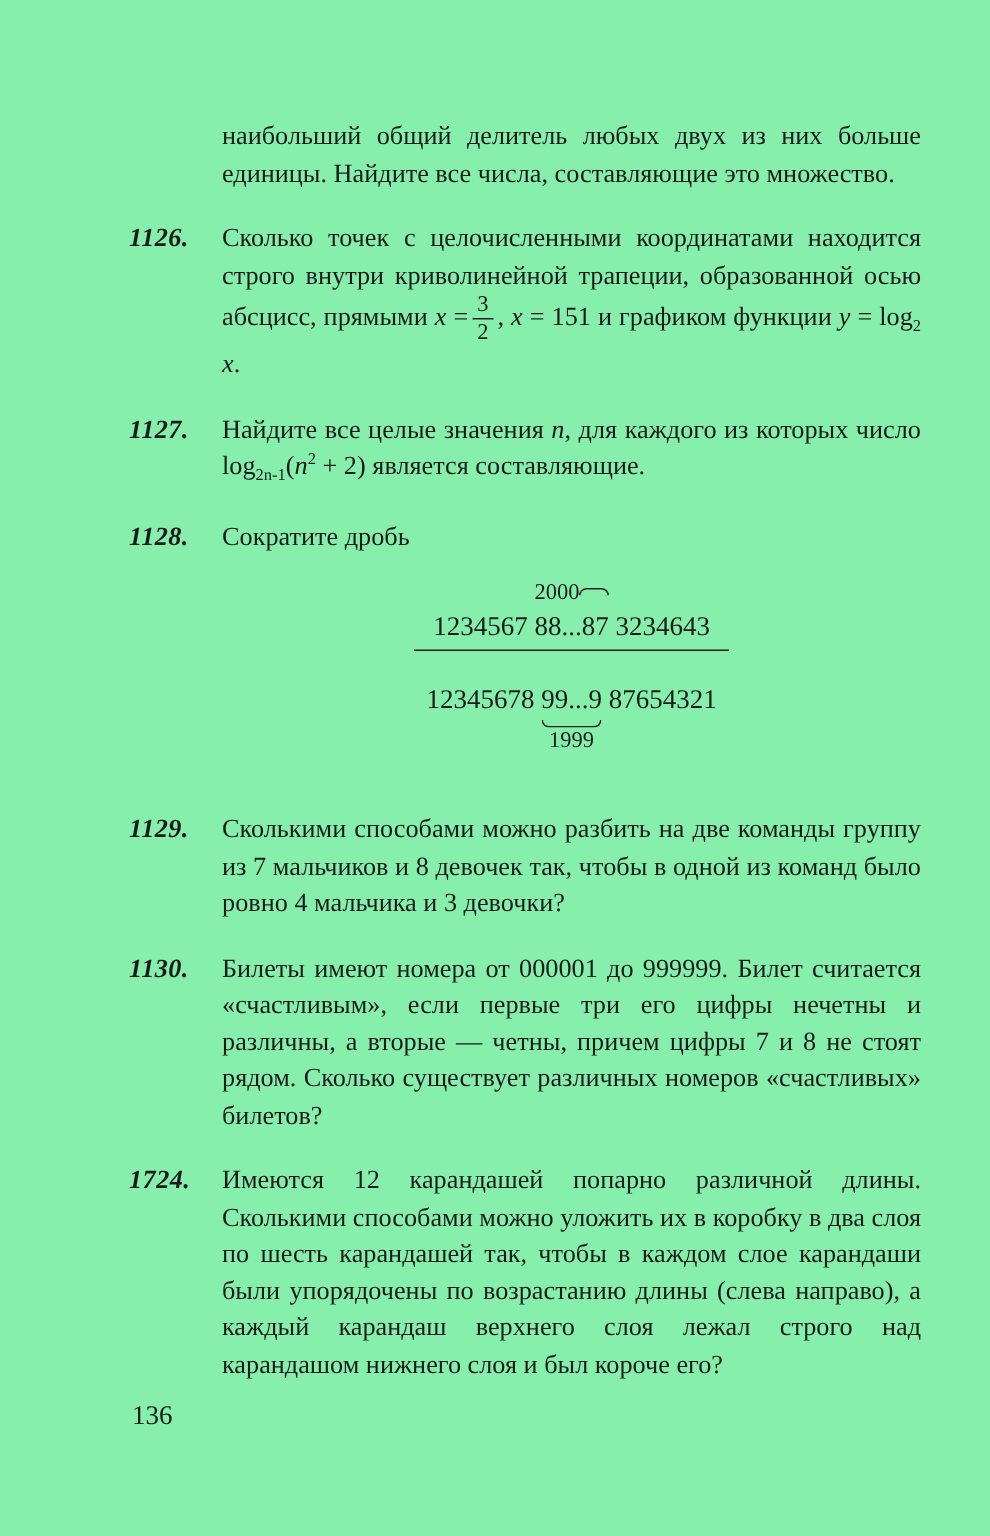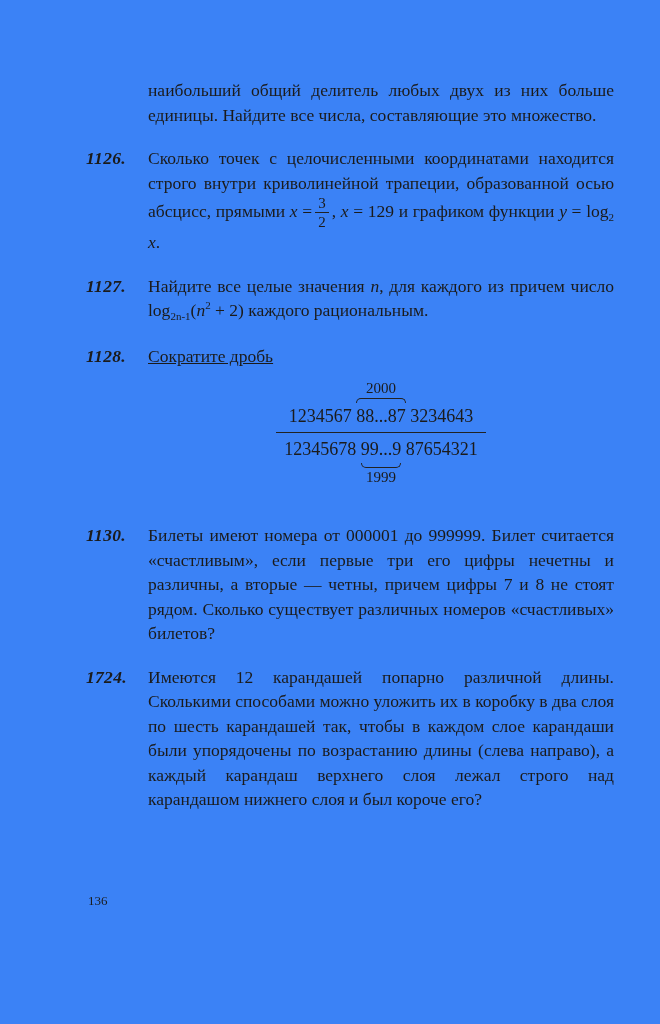--- a/index.html
+++ b/index.html
@@ -2,21 +2,21 @@
 <html><head>
 <meta charset="utf-8">
 <style>
   html, body { margin: 0; padding: 0; }
   body { background: #e9e9e6; }
   .page {
     position: relative;
     width: 660px;
     height: 1024px;
     margin: 0 auto;
-    background: #3b82f6;
+    background: #86efac;
     box-sizing: border-box;
     padding: 78px 46px 0 86px;
     font-family: "Liberation Serif", "DejaVu Serif", serif;
     font-size: 17.5px;
     line-height: 1.4;
     color: #1b1b1b;
     overflow: hidden;
   }
   .intro {
     margin: 0 0 19px 62px;
@@ -61,29 +61,30 @@
   .bf-num {
     display: block;
     padding: 0 8px 3px 8px;
     border-bottom: 1.7px solid #222;
     white-space: nowrap;
   }
   .bf-den {
     display: block;
     padding: 4px 8px 0 8px;
     white-space: nowrap;
+    margin-top: 16px;
   }
   .grp { position: relative; display: inline-block; }
   .grp-top {
     position: absolute;
     bottom: 100%;
     left: 0;
     width: 100%;
     display: flex;
-    flex-direction: column;
+    flex-direction: row;
     align-items: center;
   }
   .grp-bot {
     position: absolute;
     top: 100%;
     left: 0;
     width: 100%;
     display: flex;
     flex-direction: column;
     align-items: center;
@@ -105,57 +106,57 @@
     height: 5px;
     box-sizing: border-box;
     border: 1.4px solid #222;
     border-top: none;
     border-radius: 0 0 5px 5px;
     margin-top: 1px;
   }
   .page-number {
     position: absolute;
     left: 88px;
-    top: 892px;
-    font-size: 13px;
-  }
-  .mid-line { display: block; text-decoration: underline; }
+    top: 931px;
+    font-size: 18px;
+  }
+  .mid-line { display: block; }
 </style>
 </head>
 <body>
 
 <div class="page" data-name="book-page">
 
   <p class="intro" data-name="problem-continuation-text">наибольший общий делитель любых двух из них больше единицы. Найдите все числа, составляющие это множество.</p>
 
   <div class="problem" data-name="problem-1126">
     <div class="pnum" data-name="problem-1126-number">1126.</div>
     <div class="ptext" data-name="problem-1126-text">
       <span data-name="text-segment">Сколько точек с целочисленными координатами находится строго внутри криволинейной трапеции, образованной осью абсцисс, прямыми</span>
       <span class="mvar" data-name="math-var-x">x</span>
       <span data-name="math-equals">=</span><span class="frac" data-name="inline-fraction-3-2">
           <span class="fnum" data-name="fraction-numerator">3</span>
           <span class="fden" data-name="fraction-denominator">2</span>
         </span><span data-name="math-comma">,</span>
       <span class="mvar" data-name="math-var-x">x</span>
-      <span data-name="math-equals-129">= 129 и</span>
+      <span data-name="math-equals-129">= 151 и</span>
       <span data-name="text-segment">графиком функции</span>
       <span class="mvar" data-name="math-var-y">y</span>
       <span data-name="math-log">= log</span><sub data-name="math-subscript">2</sub>
       <span class="mvar" data-name="math-var-x">x</span><span data-name="math-period">.</span>
     </div>
   </div>
 
   <div class="problem" data-name="problem-1127">
     <div class="pnum" data-name="problem-1127-number">1127.</div>
     <div class="ptext" data-name="problem-1127-text">
       <span data-name="text-segment">Найдите все целые значения</span>
-      <span class="mvar" data-name="math-var-n">n</span><span data-name="text-segment">, для каждого из причем число</span>
+      <span class="mvar" data-name="math-var-n">n</span><span data-name="text-segment">, для каждого из которых число</span>
       <span data-name="math-log">log</span><sub data-name="math-subscript">2n-1</sub><span data-name="math-paren-open">(</span><span class="mvar" data-name="math-var-n">n</span><sup data-name="math-superscript">2</sup><span data-name="math-expression-rest"> + 2)</span>
-      <span data-name="text-segment">каждого рациональным.</span>
+      <span data-name="text-segment">является составляющие.</span>
     </div>
   </div>
 
   <div class="problem" data-name="problem-1128">
     <div class="pnum" data-name="problem-1128-number">1128.</div>
     <div class="ptext" data-name="problem-1128-text">
       <span class="mid-line" data-name="text-segment">Сократите дробь</span>
       <div class="frac-center" data-name="fraction-display-container">
         <div class="bigfrac" data-name="big-fraction">
           <span class="bf-num" data-name="big-fraction-numerator">
@@ -172,20 +173,24 @@
                   <span class="brace-bot" data-name="underbrace-icon"></span>
                   <span class="glab" data-name="underbrace-label">1999</span>
                 </span></span>
             <span data-name="digits-right">87654321</span>
           </span>
         </div>
       </div>
     </div>
   </div>
 
+  <div class="problem" data-name="problem-1129">
+    <div class="pnum" data-name="problem-1129-number">1129.</div>
+    <div class="ptext" data-name="problem-1129-text">Сколькими способами можно разбить на две команды группу из 7 мальчиков и 8 девочек так, чтобы в одной из команд было ровно 4 мальчика и 3 девочки?</div>
+  </div>
 
   <div class="problem" data-name="problem-1130">
     <div class="pnum" data-name="problem-1130-number">1130.</div>
     <div class="ptext" data-name="problem-1130-text">Билеты имеют номера от 000001 до 999999. Билет считается «счастливым», если первые три его цифры нечетны и различны, а вторые — четны, причем цифры 7 и 8 не стоят рядом. Сколько существует различных номеров «счастливых» билетов?</div>
   </div>
 
   <div class="problem" data-name="problem-1131">
     <div class="pnum" data-name="problem-1131-number">1724.</div>
     <div class="ptext" data-name="problem-1131-text">Имеются 12 карандашей попарно различной длины. Сколькими способами можно уложить их в коробку в два слоя по шесть карандашей так, чтобы в каждом слое карандаши были упорядочены по возрастанию длины (слева направо), а каждый карандаш верхнего слоя лежал строго над карандашом нижнего слоя и был короче его?</div>
   </div>

